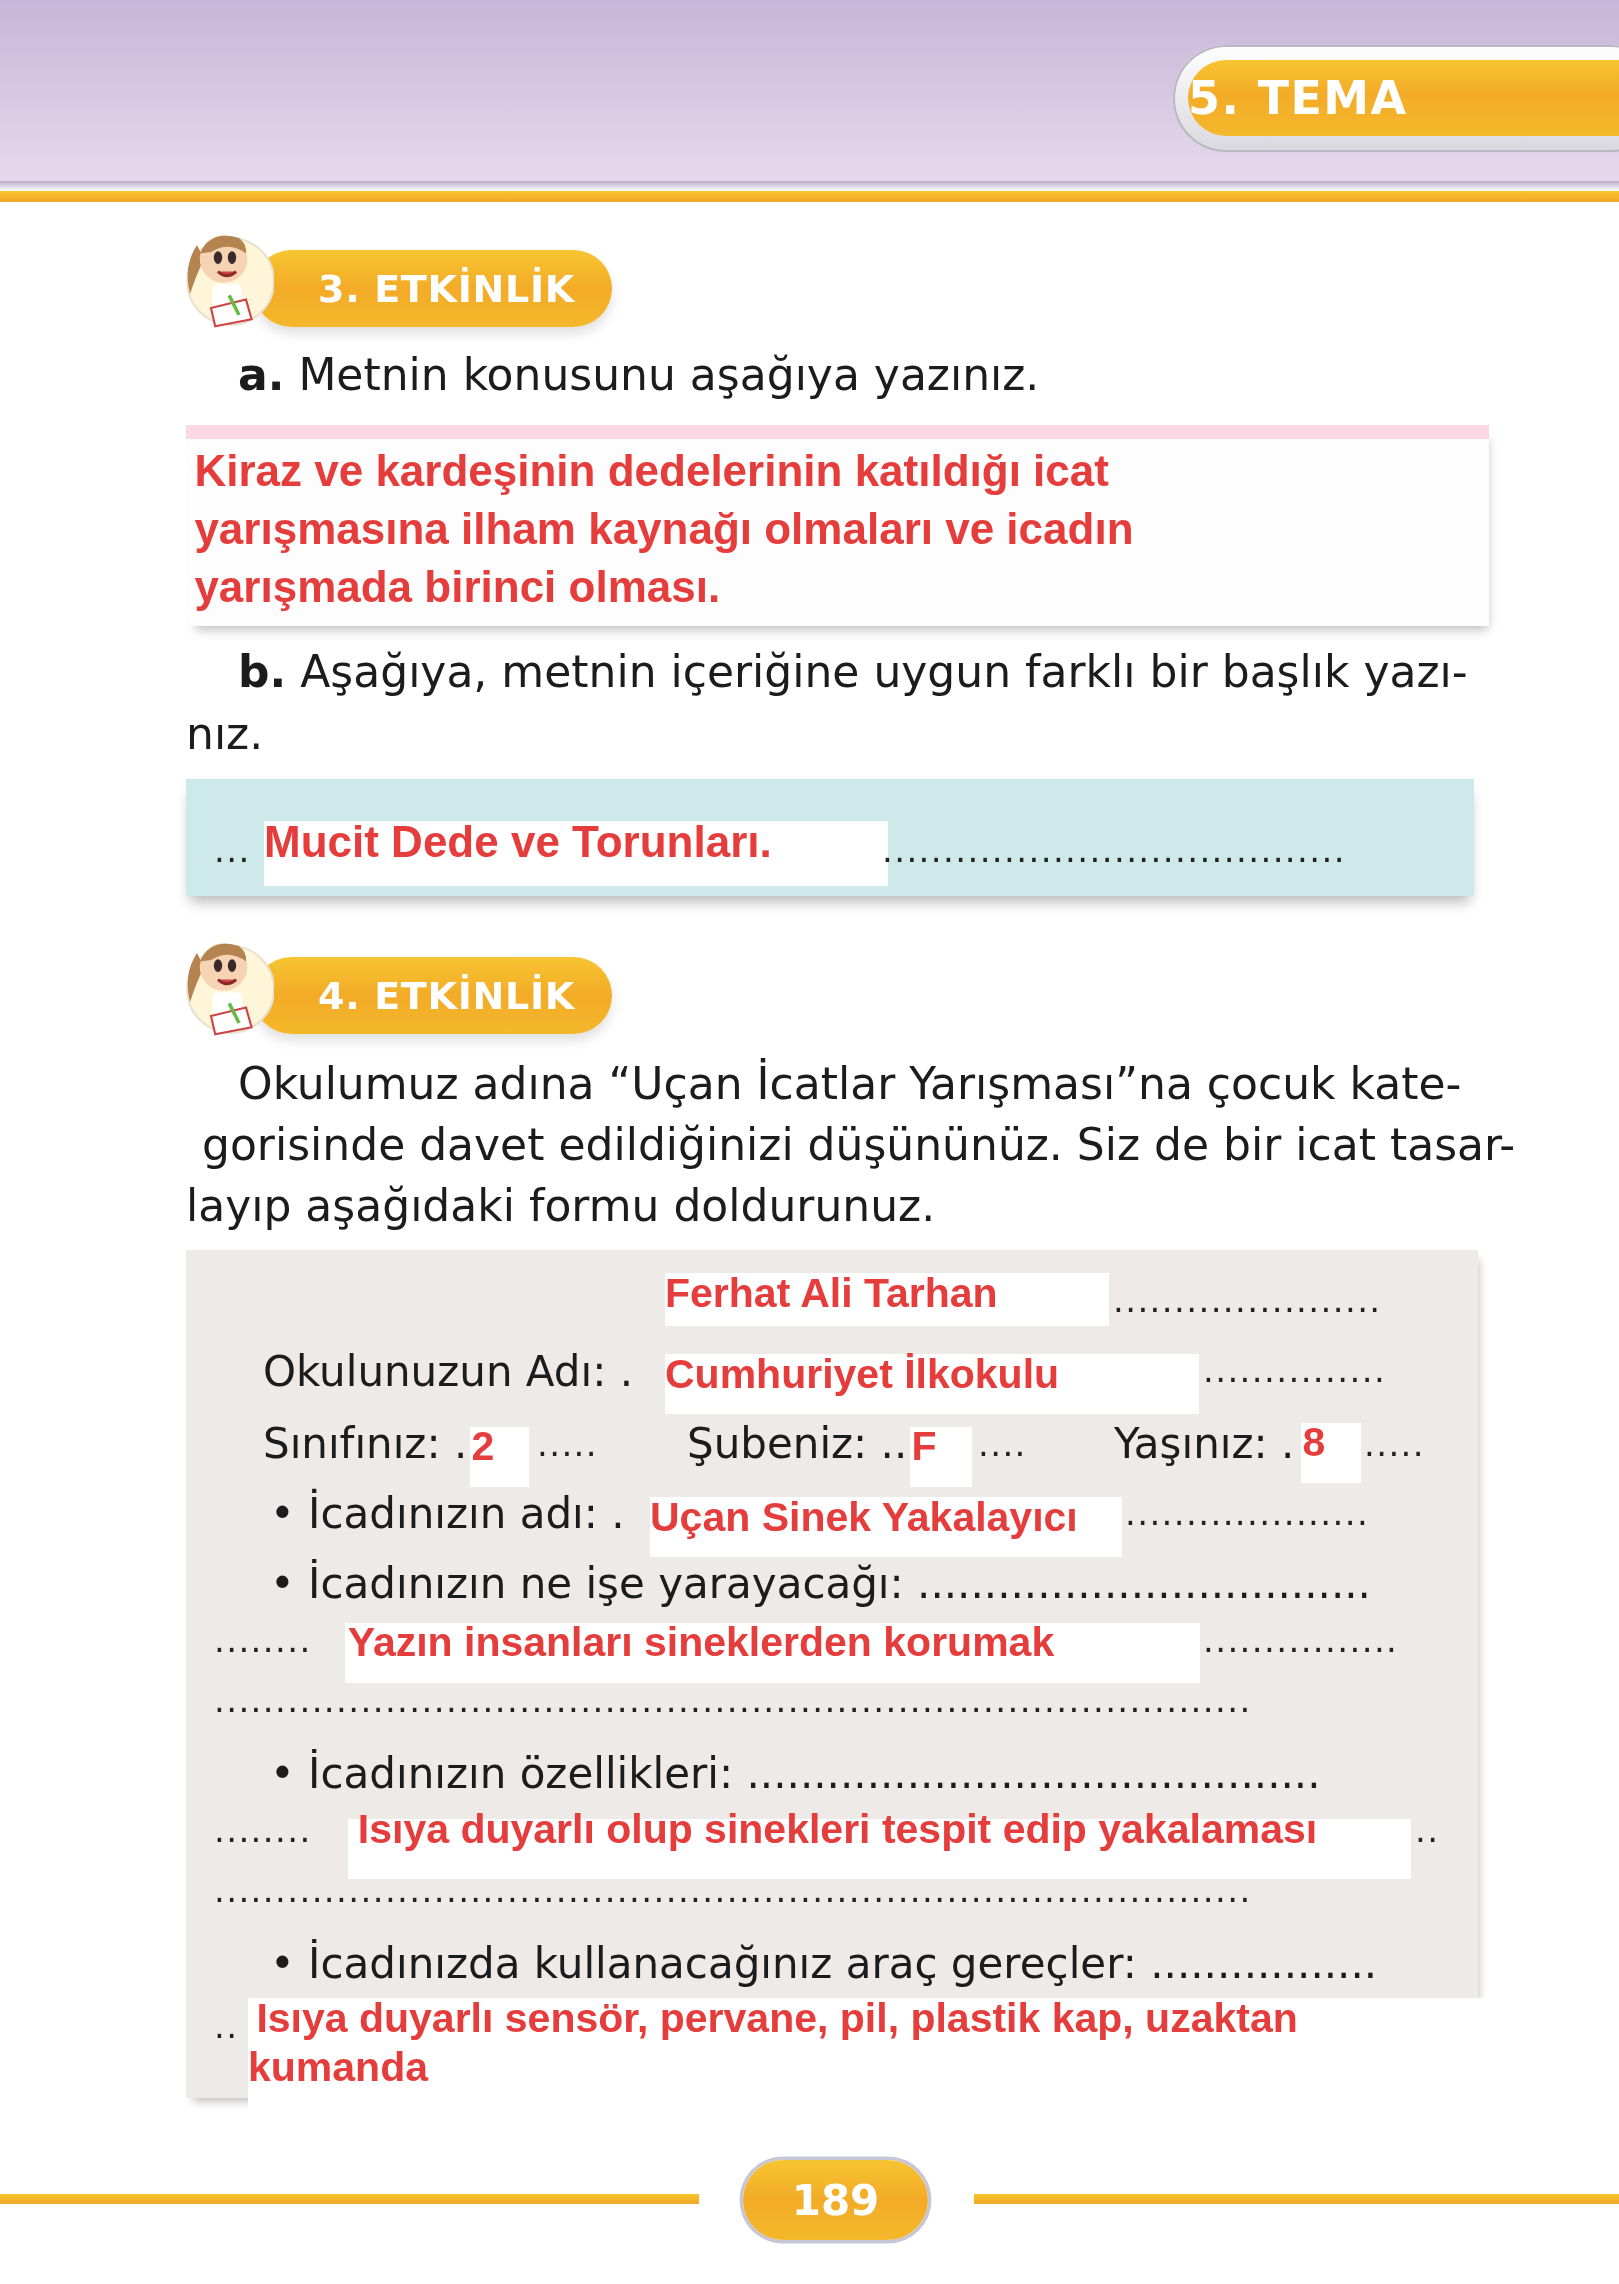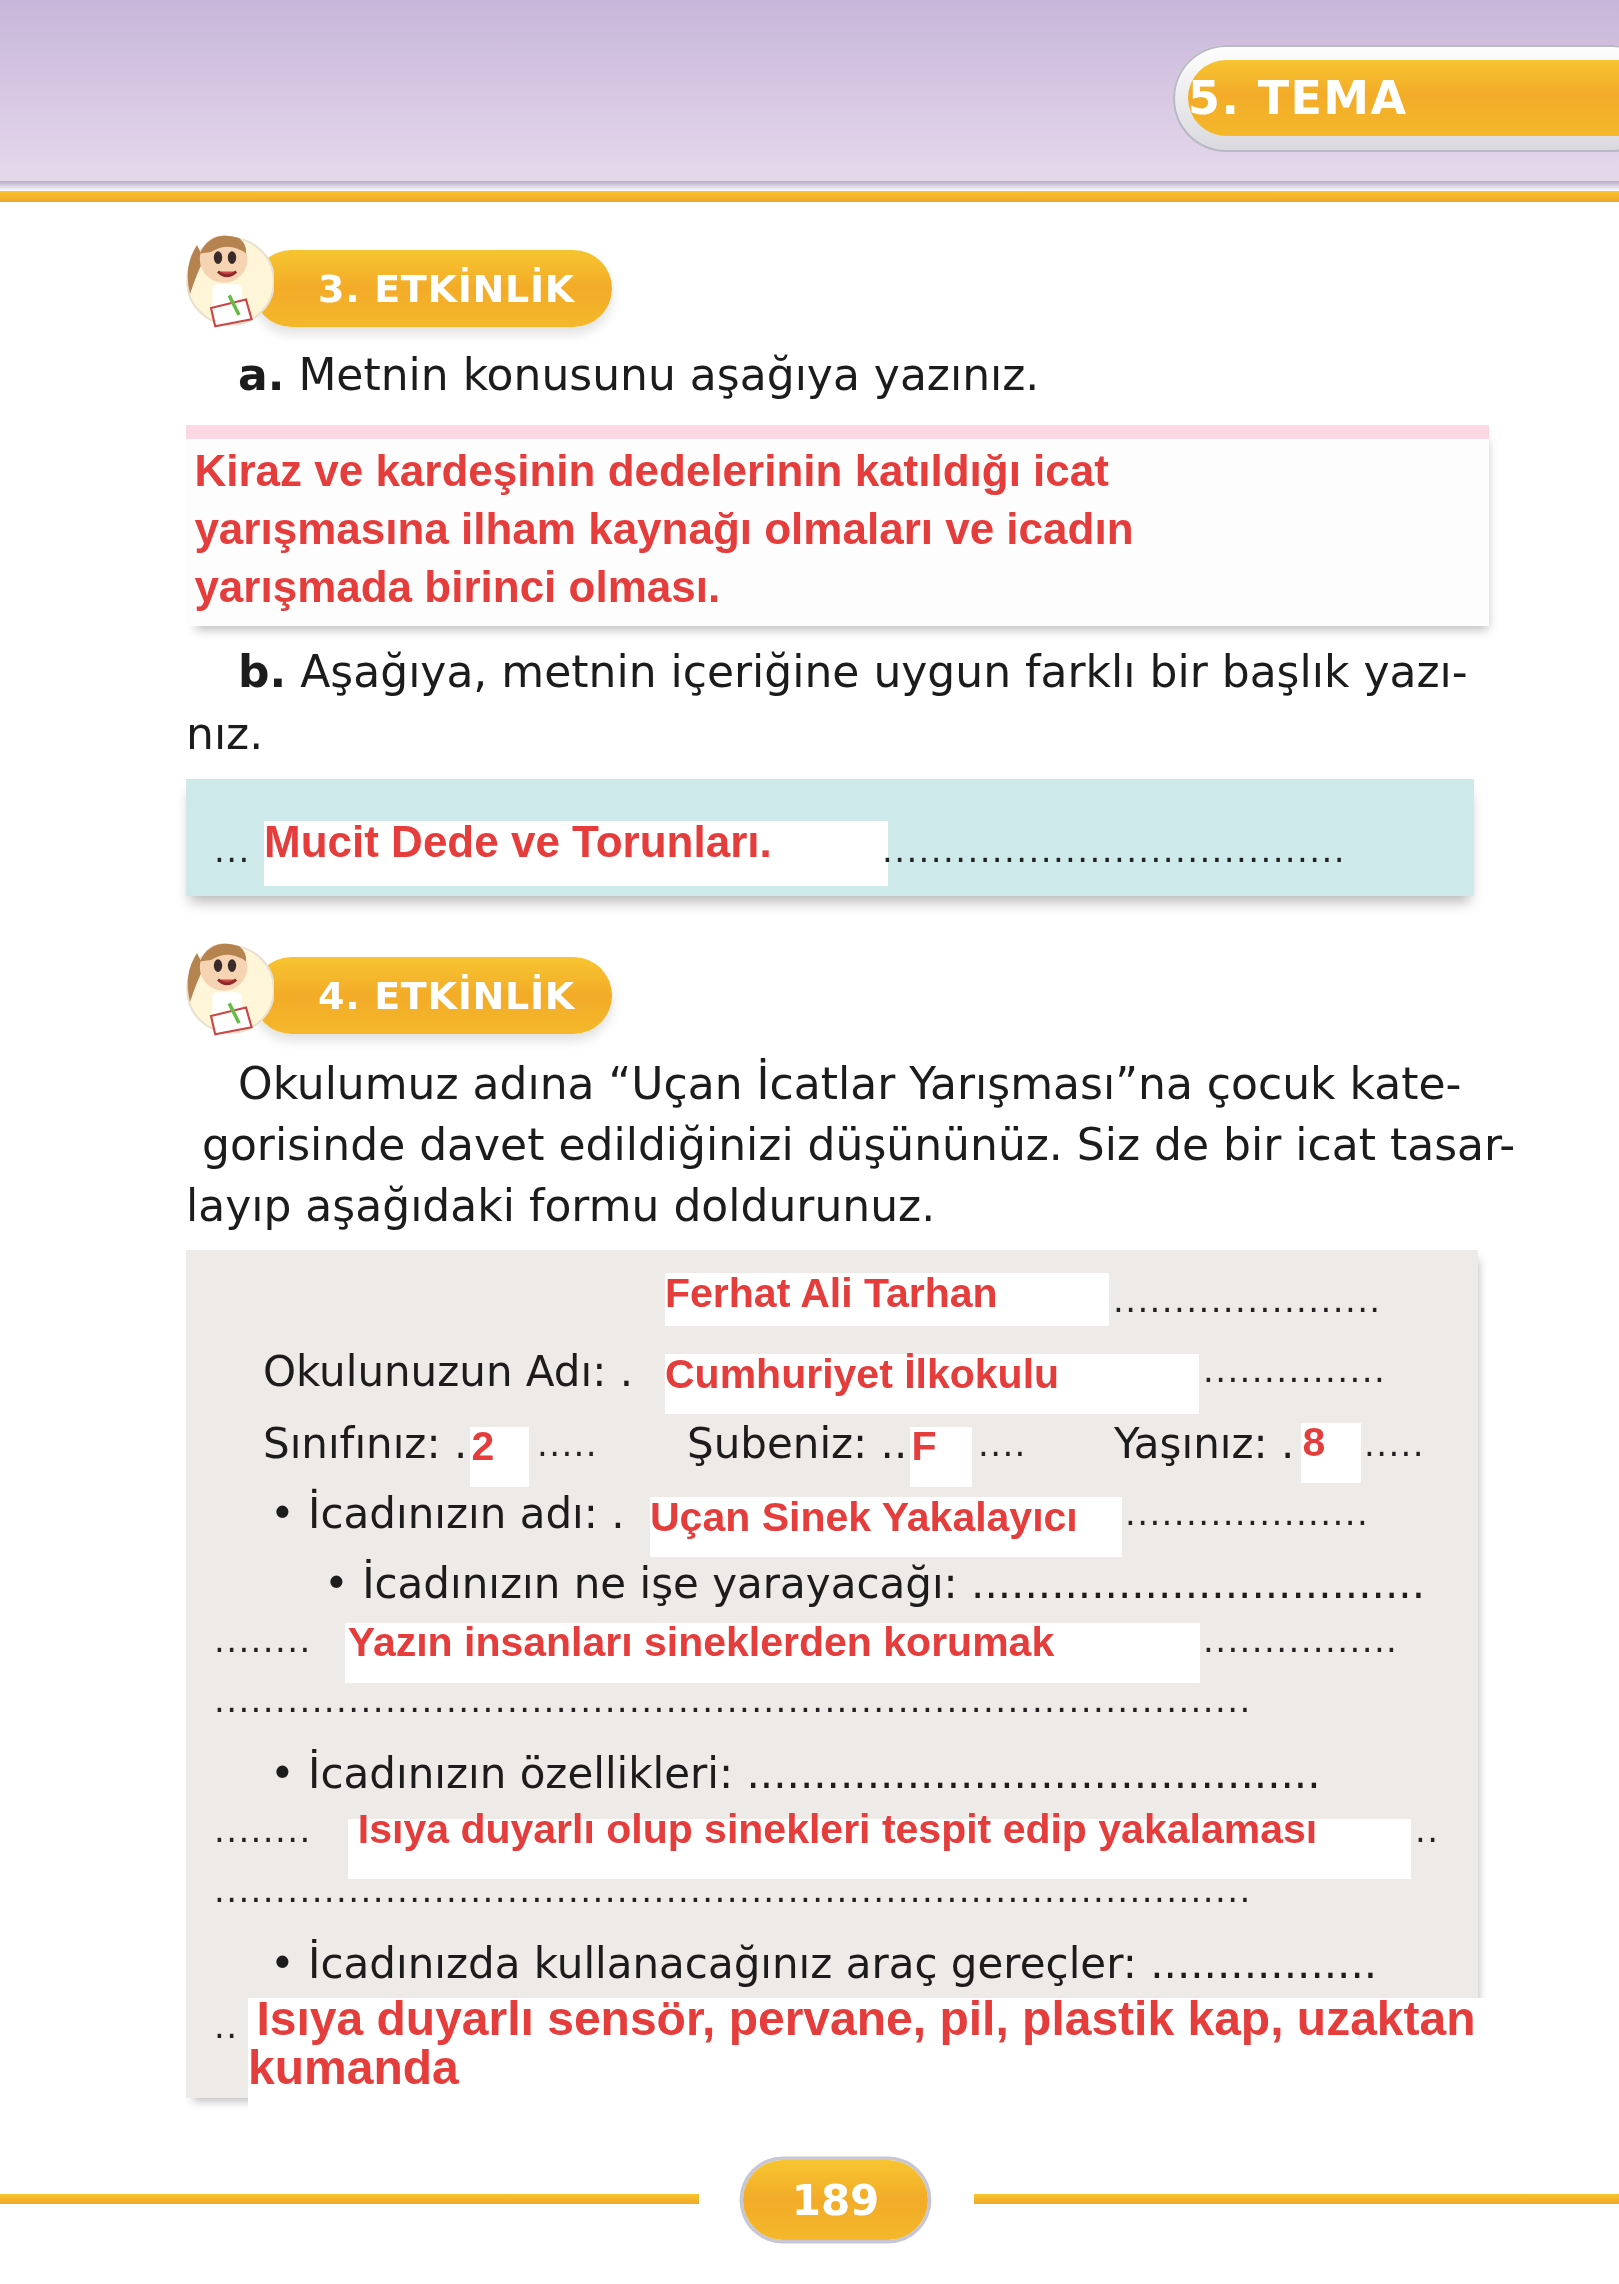--- a/index.html
+++ b/index.html
@@ -148,40 +148,40 @@
     <span class="answer abs" style="left:1.4px; top:-4.2px; font-size:41px;">8</span>
   </div>
   <div class="abs dots" style="left:1178px; top:174px;">.....</div>
 
   <div class="abs form-label" style="left:84px; top:239px;">• İcadınızın adı: .</div>
   <div class="abs whitebox" style="left:464px; top:247px; width:472px; height:60px;">
     <span class="answer abs" style="left:0; top:-2.8px; font-size:41px;">Uçan Sinek Yakalayıcı</span>
   </div>
   <div class="abs dots" style="left:939px; top:243px; width:337px;">....................</div>
 
-  <div class="abs form-label" style="left:84px; top:309px; width:1209px; overflow:hidden;text-align:center;">• İcadınızın ne işe yarayacağı: ..................................</div>
+  <div class="abs form-label" style="left:84px; top:309px; width:1209px; overflow:hidden;">• İcadınızın ne işe yarayacağı: ..................................</div>
   <div class="abs dots" style="left:28px; top:370px;">........</div>
   <div class="abs whitebox" style="left:159px; top:373px; width:855px; height:60px;">
     <span class="answer abs" style="left:2.8px; top:-4.2px; font-size:41px;">Yazın insanları sineklerden korumak</span>
   </div>
   <div class="abs dots" style="left:1017px; top:370px; width:267px;">................</div>
   <div class="abs dots" style="left:28px; top:430px; width:1258px;">.....................................................................................</div>
 
   <div class="abs form-label" style="left:84px; top:499px; width:1209px; overflow:hidden;">• İcadınızın özellikleri: ...........................................</div>
   <div class="abs dots" style="left:28px; top:560px;">........</div>
   <div class="abs whitebox" style="left:162px; top:569px; width:1063px; height:60px;">
     <span class="answer abs" style="left:9.8px; top:-12.7px; font-size:41px;">Isıya duyarlı olup sinekleri tespit edip yakalaması</span>
   </div>
   <div class="abs dots" style="left:1229px; top:560px;">..</div>
   <div class="abs dots" style="left:28px; top:620px; width:1258px;">.....................................................................................</div>
 
   <div class="abs form-label" style="left:84px; top:689px; width:1209px; overflow:hidden;">• İcadınızda kullanacağınız araç gereçler: .................</div>
   <div class="abs dots" style="left:28px; top:756px;">..</div>
   <div class="abs whitebox" style="left:62px; top:748px; width:1294px; height:125px;">
-    <div class="answer abs" style="left:8.4px; top:-4.2px; font-size:48px; line-height:49px;">
+    <div class="answer abs" style="left:8.4px; top:-4.2px; font-size:41px; line-height:49px;">
       <div>Isıya duyarlı sensör, pervane, pil, plastik kap, uzaktan</div>
       <div style="margin-left:-8.4px;">kumanda</div>
     </div>
   </div>
 </div>
 
 <div class="abs footer-line" style="left:0; width:699px;"></div>
 <div class="abs footer-line" style="left:974px; width:646px;"></div>
 <div class="abs page-badge">
   <span class="page-num">189</span>

